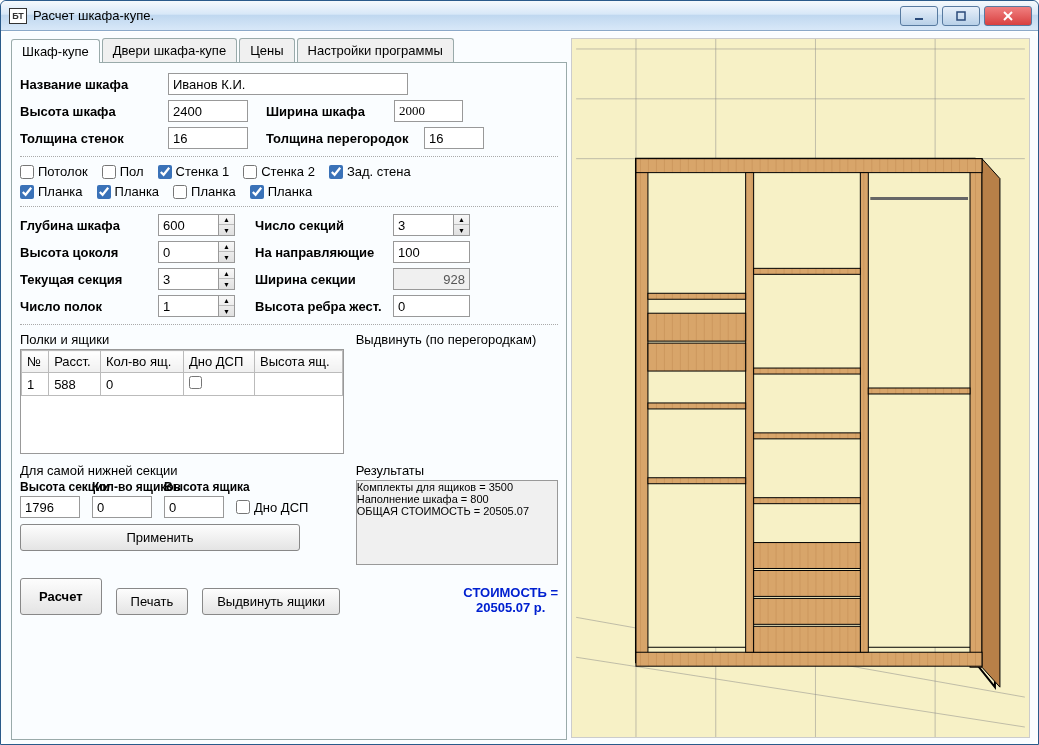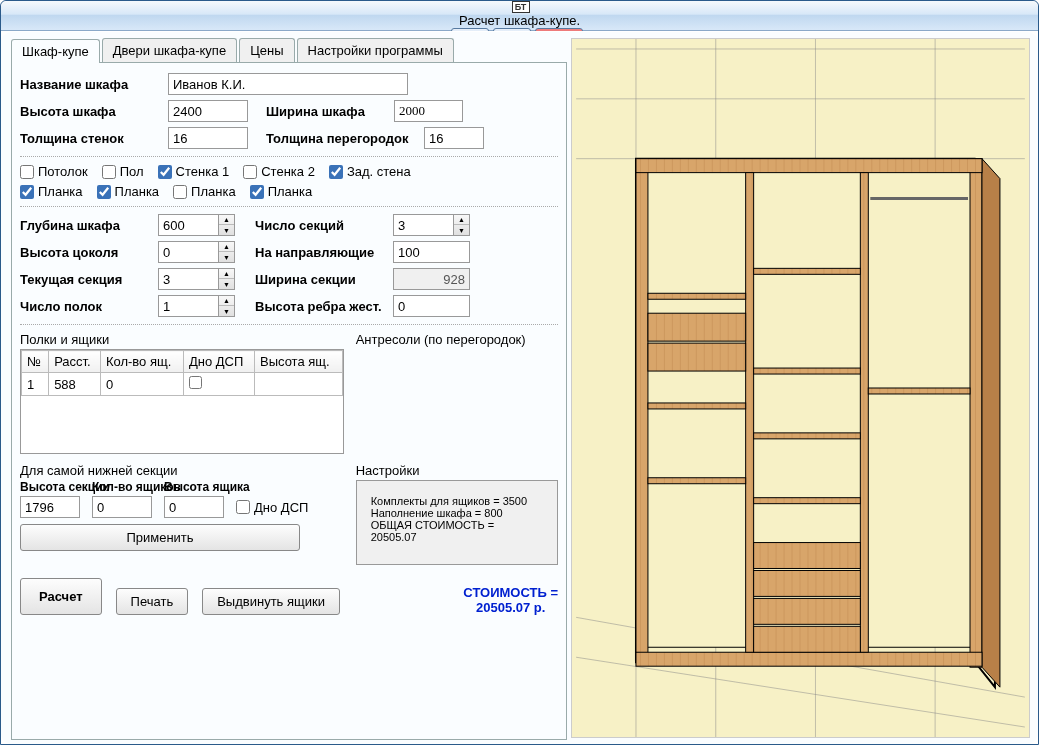--- a/index.html
+++ b/index.html
@@ -1,20 +1,20 @@
 <!DOCTYPE html>
 <html><head>
 <meta charset="utf-8">
 <style>
 * { margin: 0; padding: 0; box-sizing: border-box; font-family: Tahoma, Arial, sans-serif; font-size: 13px; }
 body { background: #fff; width: 1039px; height: 745px; overflow: hidden; }
 
 .window { width: 1039px; height: 745px; border: 1px solid #2a5a8a; border-radius: 6px 6px 0 0; display: flex; flex-direction: column; }
 
-.titlebar { height: 30px; background: linear-gradient(to bottom, #f5f9fc 0%, #d8e8f8 45%, #c0d8f0 50%, #d8e8f8 100%); display: flex; align-items: center; border-radius: 6px 6px 0 0; border-bottom: 1px solid #8aa8c8; flex-direction: column; }
+.titlebar { height: 30px; background: linear-gradient(to bottom, #f5f9fc 0%, #d8e8f8 45%, #c0d8f0 50%, #d8e8f8 100%); display: flex; align-items: center; border-radius: 6px 6px 0 0; border-bottom: 1px solid #8aa8c8; }
 .titlebar .icon-bt { width: 18px; height: 16px; margin: 0 6px 0 8px; background: #fff; border: 1px solid #333; font-size: 9px; font-weight: bold; color: #333; display: flex; align-items: center; justify-content: center; }
 .titlebar .title { flex: 1; color: #000; }
 .winbtns { display: flex; gap: 4px; margin-right: 6px; }
 .winbtn { width: 38px; height: 20px; border-radius: 3px; display: flex; align-items: center; justify-content: center; border: 1px solid #577aa0; }
 .winbtn.min, .winbtn.max { background: linear-gradient(to bottom, #e8f0fa, #b8d0e8); }
 .winbtn.close { background: linear-gradient(to bottom, #f08080, #d84040); width: 48px; }
 .winbtn svg { width: 14px; height: 14px; }
 
 .client { flex: 1; display: flex; background: #fafdff; border-top: 1px solid #fff; border-radius: 11px; }
 
@@ -44,21 +44,21 @@
 
 .twocol { display: flex; gap: 12px; }
 .colgroup { flex: 1; }
 .grouptitle { margin-bottom: 2px; }
 
 table.grid { border-collapse: collapse; width: 100%; background: #fff; }
 table.grid th, table.grid td { border: 1px solid #bbb; padding: 3px 5px; text-align: left; font-weight: normal; }
 table.grid th { background: linear-gradient(to bottom, #fff, #f0f0f0); }
 .gridwrap { border: 1px solid #999; height: 105px; overflow: auto; background: #fff; }
 
-.results { background: #f0f0f0; border: 1px solid #999; padding: 14px; height: 85px; font-size: 11px; overflow-y: scroll; white-space: pre-line; }
+.results { background: #f0f0f0; border: 1px solid #999; padding: 0; height: 85px; font-size: 11px; overflow-y: scroll; white-space: pre-line; }
 
 .btn { background: linear-gradient(to bottom, #fdfdfd, #e4e4e4); border: 1px solid #888; border-radius: 3px; padding: 5px 14px; cursor: pointer; }
 .btn.wide { width: 280px; }
 
 .pricelabel { color: #0020d0; font-weight: bold; font-size: 15px; text-align: center; }
 
 .rightpanel { flex: 1; position: relative; margin: 6px 8px 6px 0; background: #f7f1c6; border: 1px solid #ccc; overflow: hidden; }
 
 
 .scene { position: absolute; inset: 0; }
@@ -246,21 +246,21 @@
                   <td>588</td>
                   <td>0</td>
                   <td><input type="checkbox" style=""></td>
                   <td></td>
                 </tr>
               </tbody>
                 </table>
             </div>
           </div>
           <div class="colgroup">
-            <div class="grouptitle">Антресоли (по перегородок)</div>
+            <div class="grouptitle">Выдвинуть (по перегородкам)</div>
           </div>
         </div>
 
         <div class="twocol" style="margin-top:4px">
           <div class="colgroup" style="flex:1.6">
             <div class="grouptitle">Для самой нижней секции</div>
             <div class="row" style="gap:12px">
               <div style="width:60px">
                   <div class="lbl" style="font-size:12px">Высота секции</div>
                 </div>
@@ -276,21 +276,21 @@
               <input class="txt" style="width: 60px;" value="0">
               <input class="txt" style="width: 60px;" value="0">
               <label class="chk">
                   <input type="checkbox" style="">
                   <span>Дно ДСП</span>
                 </label>
             </div>
             <button class="btn wide" style="margin-top:6px">Применить</button>
           </div>
           <div class="colgroup">
-            <div class="grouptitle">Настройки</div>
+            <div class="grouptitle">Результаты</div>
             <div class="results">Комплекты для ящиков       = 3500
 Наполнение шкафа             = 800
 ОБЩАЯ СТОИМОСТЬ          =    20505.07</div>
           </div>
         </div>
 
         <div class="bottomrow">
           <button class="btn" style="font-weight:bold;padding:10px 18px">Расчет</button>
           <button class="btn">Печать</button>
           <button class="btn">Выдвинуть ящики</button>

